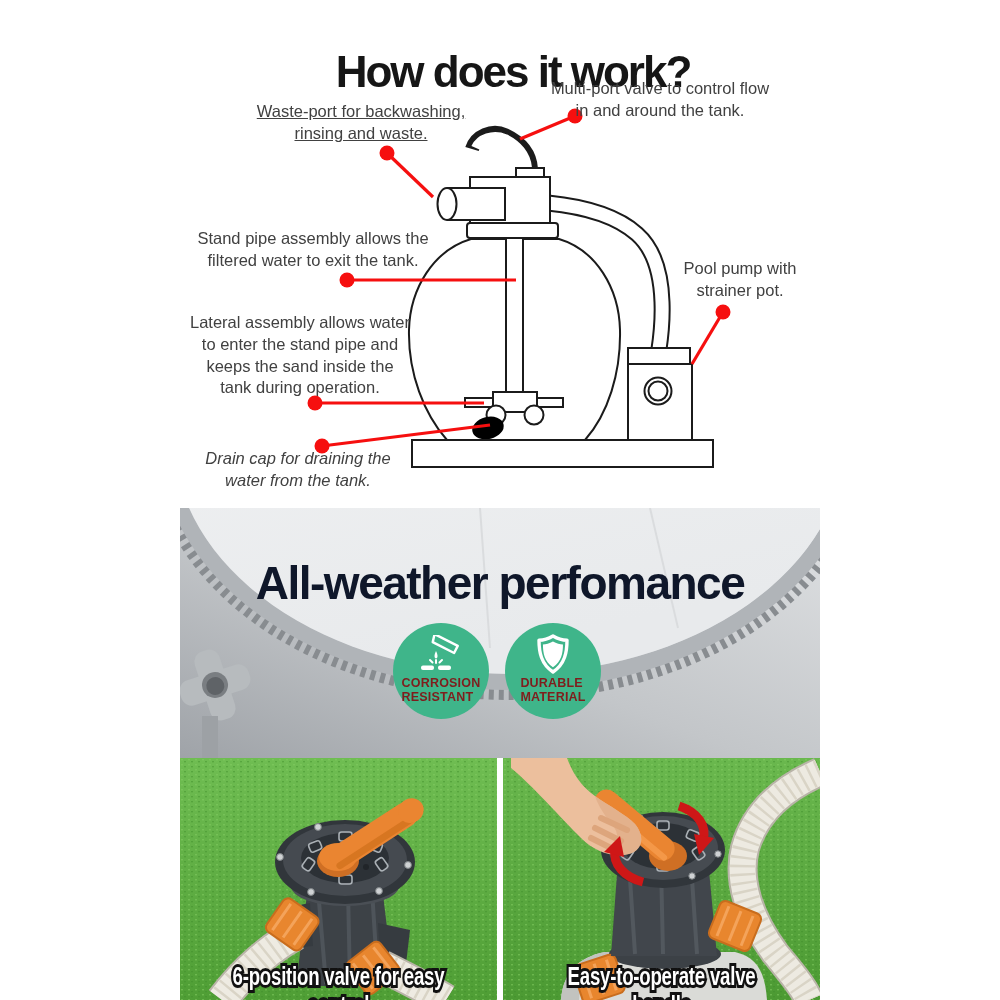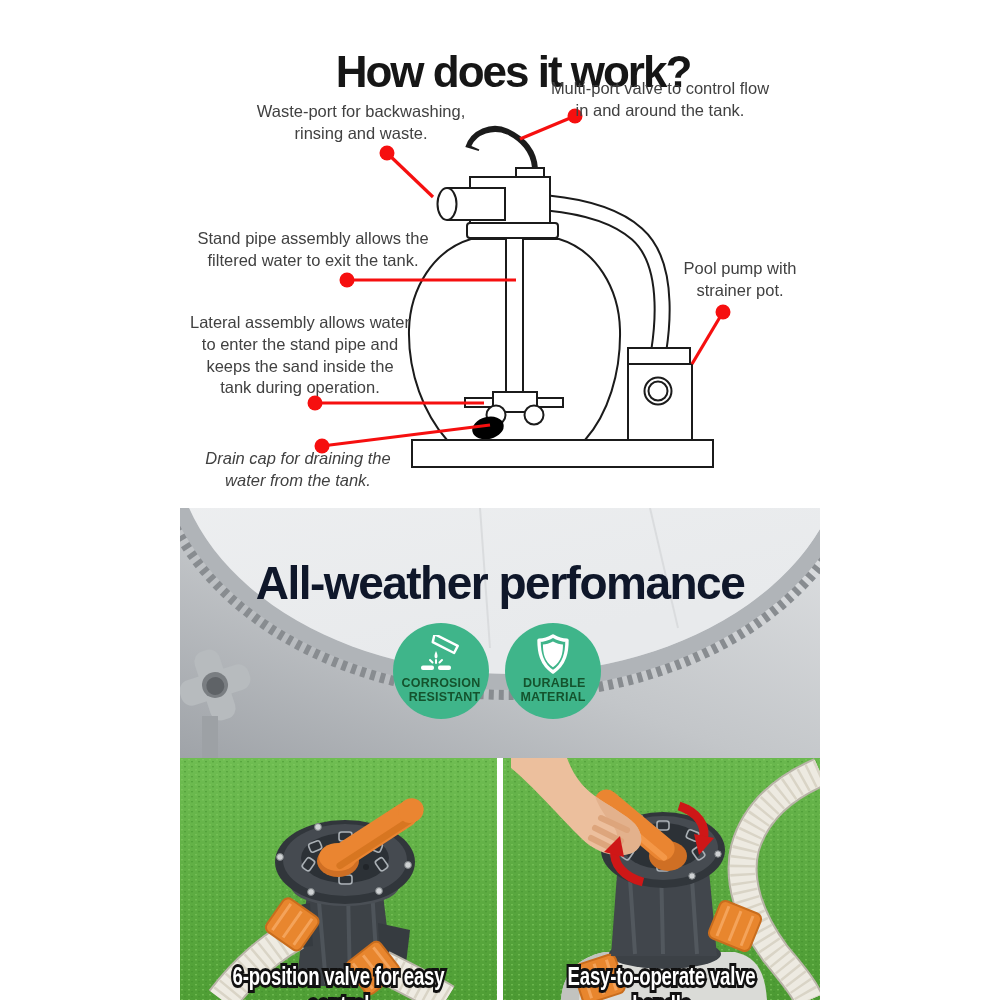--- a/index.html
+++ b/index.html
@@ -14,22 +14,22 @@
   .callout{position:absolute;transform:translateX(-50%);text-align:center;white-space:pre-line;
       font-size:16.5px;line-height:1.32;color:#414141;}
 
   
   .sec-grey{position:absolute;left:180px;top:508px;width:640px;height:250px;overflow:hidden;}
   .grey-title{position:absolute;left:50%;top:10px;transform:translateX(-50%);
       font-size:46px;font-weight:700;letter-spacing:-1.5px;color:#0f172a;white-space:nowrap;}
   .badge{position:absolute;width:96px;height:96px;border-radius:50%;background:var(--badge,#3fb58a);
       display:flex;flex-direction:column;align-items:center;justify-content:flex-start;}
   .badge .b-icon{margin-top:10px;height:42px;display:flex;align-items:center;justify-content:center;}
-  .badge .b-label{margin-top:1px;font-size:12.5px;font-weight:700;line-height:1.15;color:#14532d;
-      text-align:right;white-space:pre-line;letter-spacing:.2px;}
+  .badge .b-label{margin-top:1px;font-size:12.5px;font-weight:700;line-height:1.15;color:#7f1d1d;
+      text-align:left;white-space:pre-line;letter-spacing:.2px;}
   .badge1{left:213px;top:115px;}
   .badge2{left:325px;top:115px;}
 
   
   .photo{position:absolute;top:758px;width:317px;height:242px;overflow:hidden;}
   .photo.left{left:180px;} .photo.right{left:503px;}
   .caption{position:absolute;left:0;right:0;bottom:4px;height:34px;text-align:center;
       transform:scaleX(.73);transform-origin:50% 100%;
       font-family:"Liberation Sans",sans-serif;font-size:25.5px;font-weight:700;letter-spacing:-.3px;}
   .cap-stroke{position:absolute;left:0;right:0;top:0;color:#111;
@@ -101,21 +101,21 @@
           <circle cx="347" cy="280" r="7.5" stroke="none"></circle>
         <line x1="723" y1="312" x2="692" y2="364"></line>
           <circle cx="723" cy="312" r="7.5" stroke="none"></circle>
         <line x1="315" y1="403" x2="484" y2="403"></line>
           <circle cx="315" cy="403" r="7.5" stroke="none"></circle>
         <line x1="322" y1="446" x2="490" y2="425"></line>
           <circle cx="322" cy="446" r="7.5" stroke="none"></circle>
       </g>
     </svg>
 
-    <div class="callout" style="left:361px;top:101px;">Waste-port for backwashing,
+    <div class="callout" style="left:361px;top:101px;text-decoration:underline;">Waste-port for backwashing,
 rinsing and waste.</div>
     <div class="callout" style="left:660px;top:78px;">Multi-port valve to control flow
 in and around the tank.</div>
     <div class="callout" style="left:313px;top:228px;">Stand pipe assembly allows the
 filtered water to exit the tank.</div>
     <div class="callout" style="left:740px;top:258px;">Pool pump with
 strainer pot.</div>
     <div class="callout" style="left:300px;top:312px;">Lateral assembly allows water
 to enter the stand pipe and
 keeps the sand inside the

